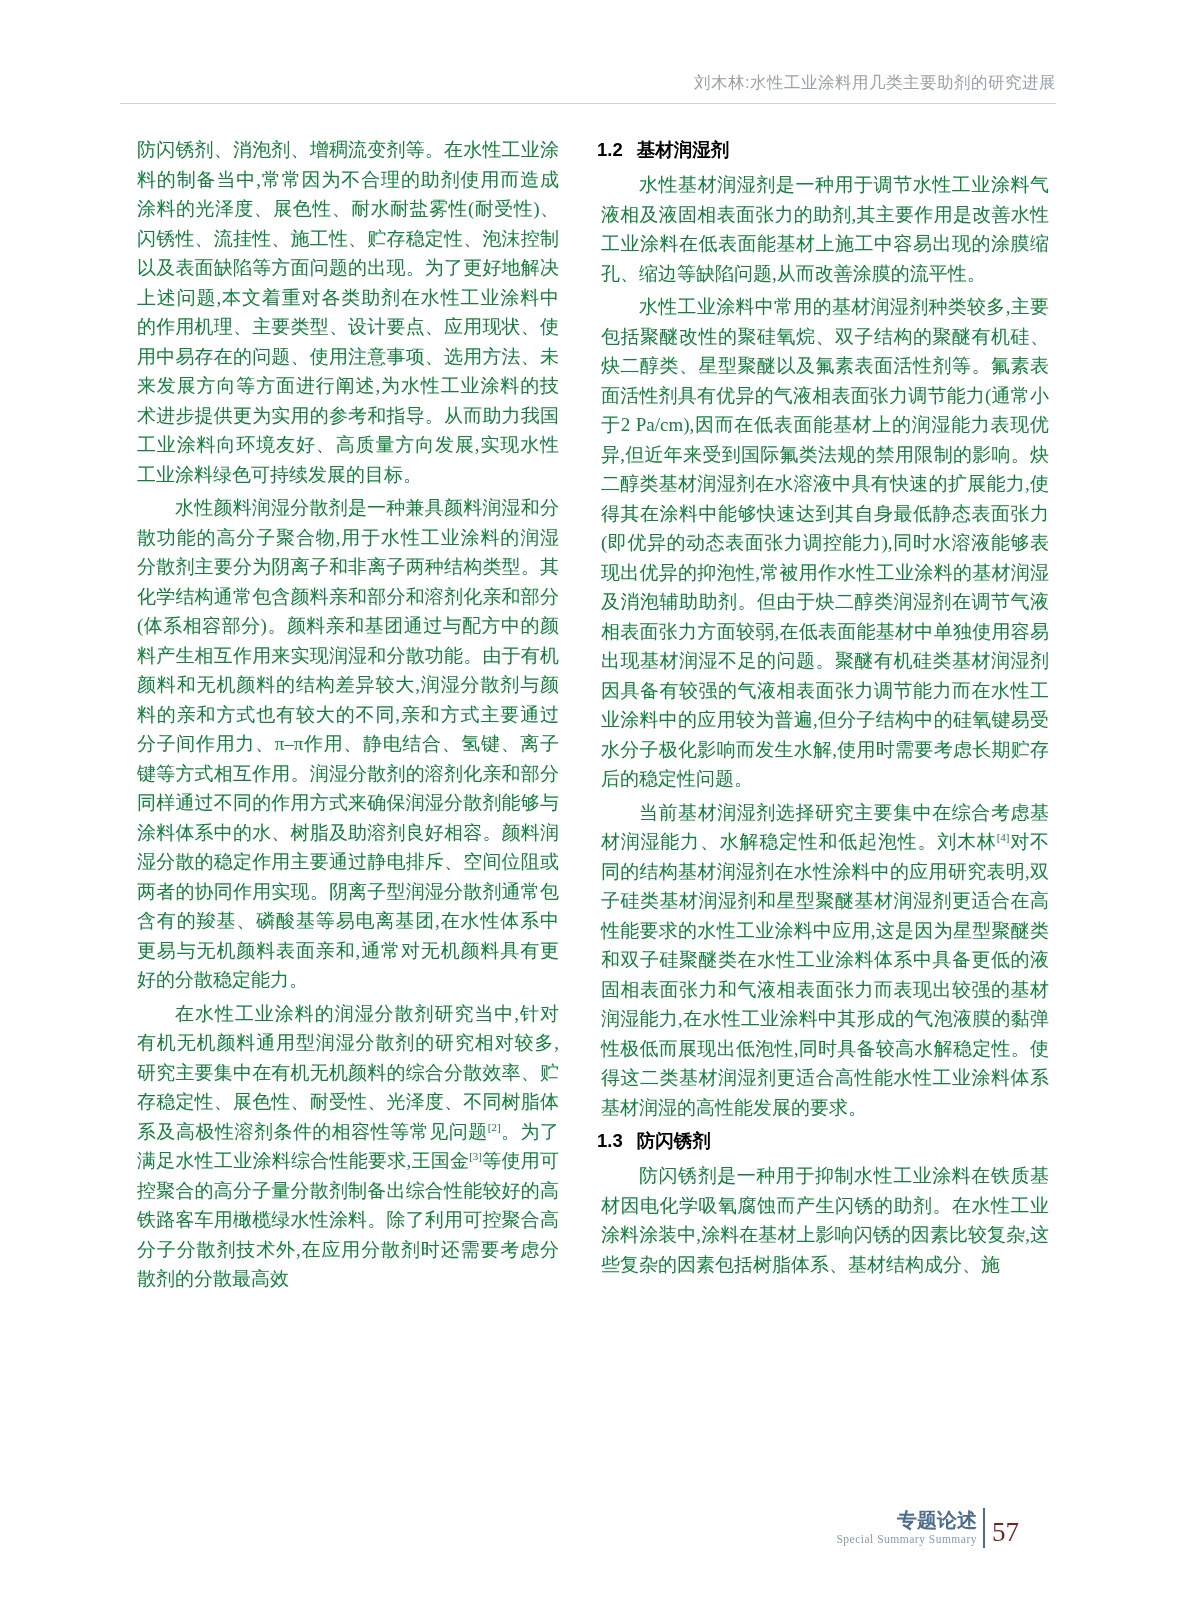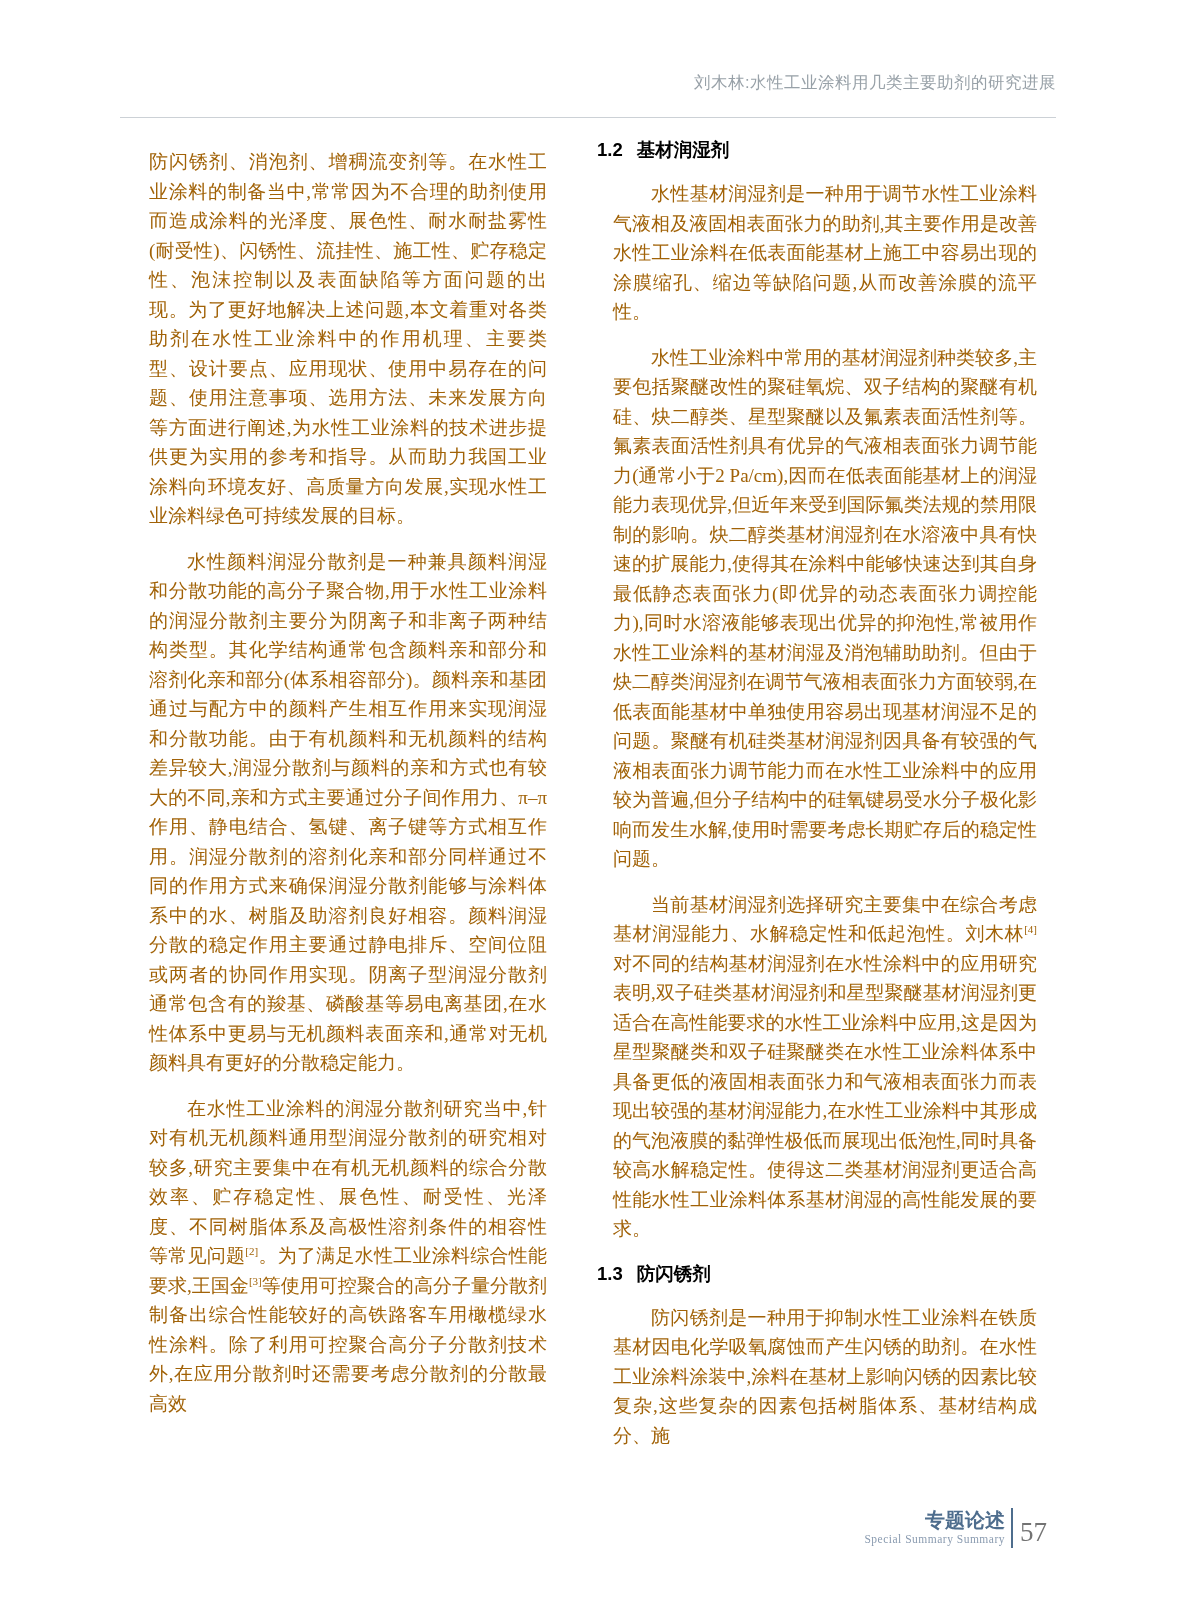--- a/index.html
+++ b/index.html
@@ -11,38 +11,38 @@
     overflow: hidden;
   }
   .page-header {
     position: absolute;
     left: 120px; top: 72px;
     width: 936px;
     text-align: right;
     font-family: "Liberation Sans", sans-serif;
     font-size: 16.5px;
     color: #98a1a8;
-    padding-bottom: 23px;
+    padding-bottom: 9px;
     border-bottom: 1px solid #ccd1d6;
     letter-spacing: 0.5px;
   }
   .content {
     position: absolute;
     left: 133px; top: 131px;
     display: flex;
     gap: 34px;
   }
   .col { display: block; }
   .col-left  { width: 430px; }
   .col-right { width: 456px; }
   p.para {
-    margin: 16px;
+    margin: 4px;
     font-size: 19px;
     line-height: 29.5px;
-    color: #a16207;
+    color: #15803d;
     text-align: justify;
   }
   p.para.indent { text-indent: 2em; }
   p.para sup {
     font-size: 11px;
     line-height: 0;
     vertical-align: super;
   }
   .heading1 {
     font-family: "Liberation Sans", sans-serif;
@@ -57,21 +57,21 @@
     font-family: "Liberation Sans", sans-serif;
     font-weight: bold;
     font-size: 18.5px;
     color: #000000;
     margin: 5px 0 7px 0;
     line-height: 27px;
   }
   .heading2 .hnum { margin-right: 14px; }
   .page-footer {
     position: absolute;
-    right: 140px; bottom: 52px;
+    right: 168px; bottom: 52px;
     display: flex;
     align-items: center;
   }
   .footer-section { text-align: right; }
   .footer-section-cn {
     font-family: "Liberation Sans", sans-serif;
     font-weight: bold;
     font-size: 20px;
     color: #4e6d8d;
     line-height: 22px;
@@ -82,21 +82,21 @@
     line-height: 16px;
     letter-spacing: 0.5px;
   }
   .footer-divider {
     width: 2px; height: 40px;
     background: #4e6d8d;
     margin: 0 7px 0 6px;
   }
   .footer-page-number {
     font-size: 27px;
-    color: #737373;
+    color: #7f1d1d;
     line-height: 27px;
     padding-top: 8px;
   }
 </style>
 </head>
 <body>
 
 <div class="page-header">刘木林:水性工业涂料用几类主要助剂的研究进展</div>
 
 <div class="content">

